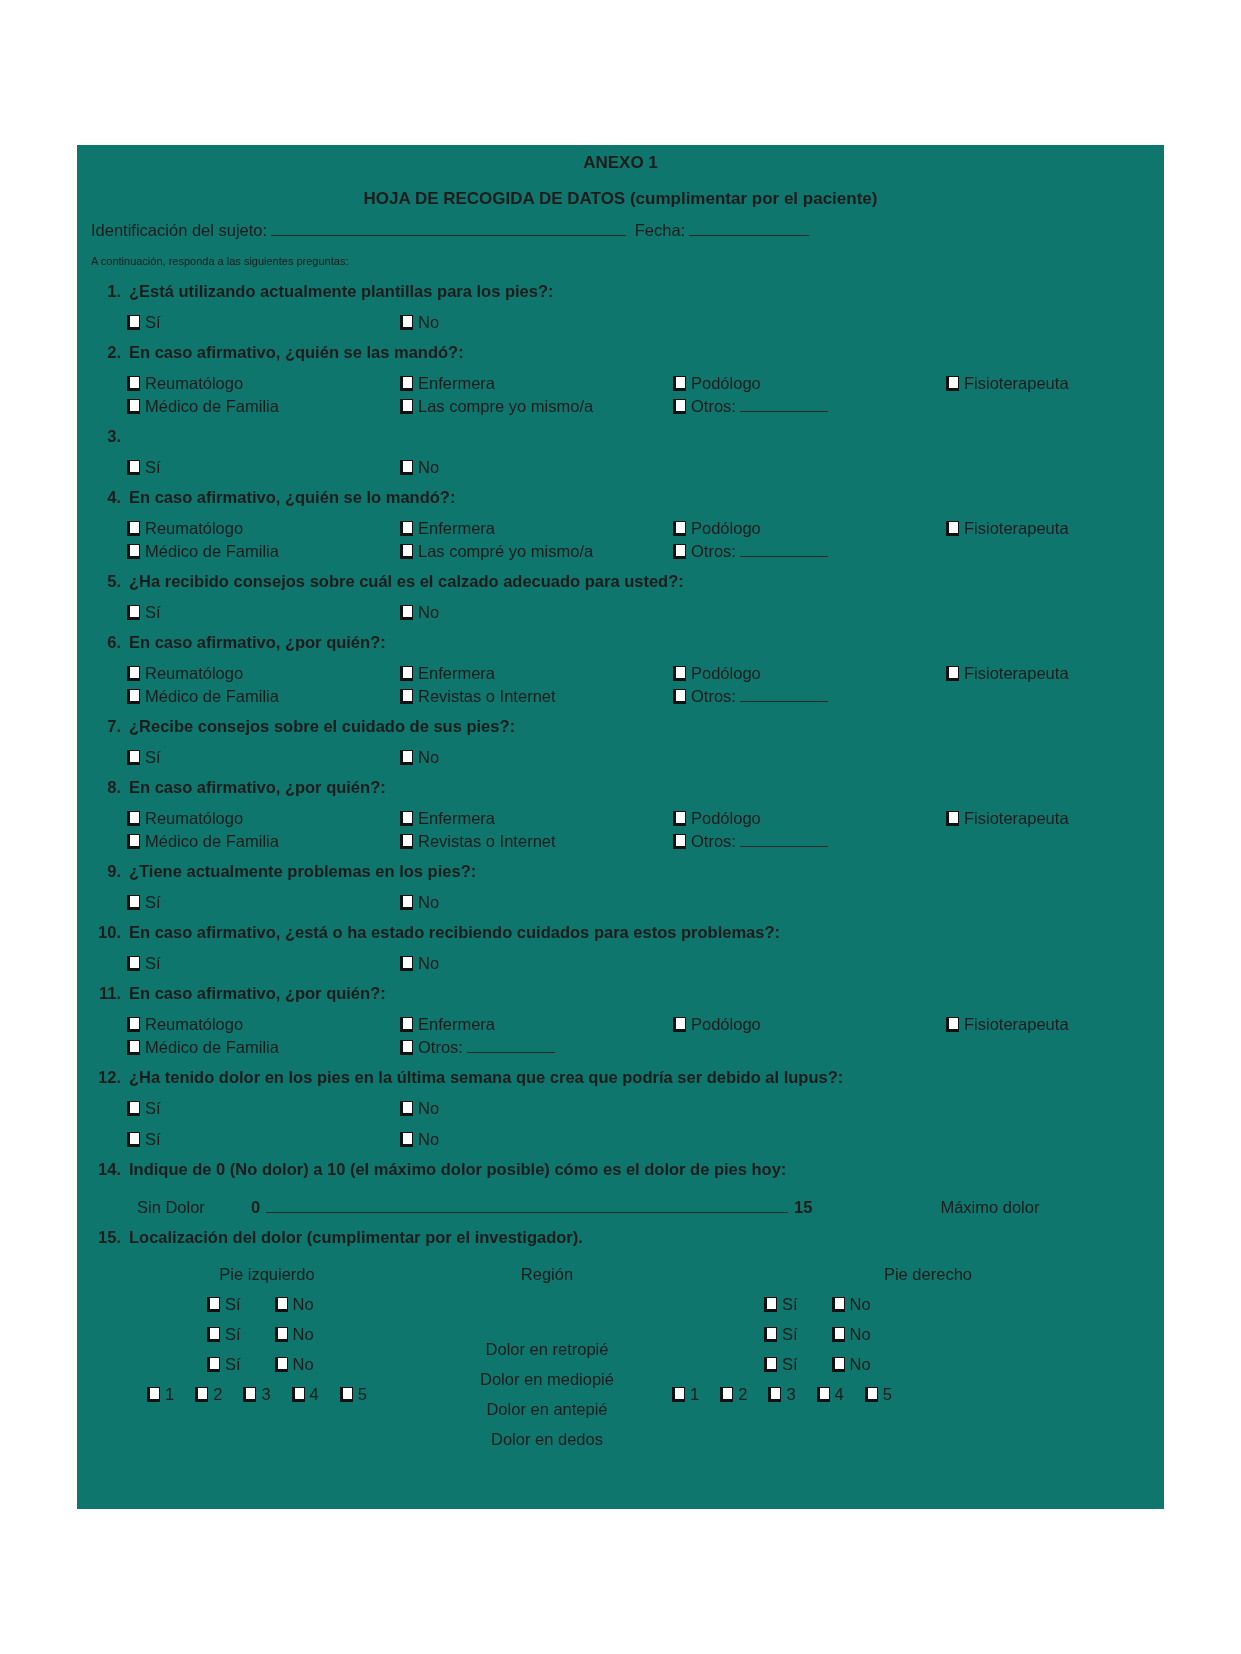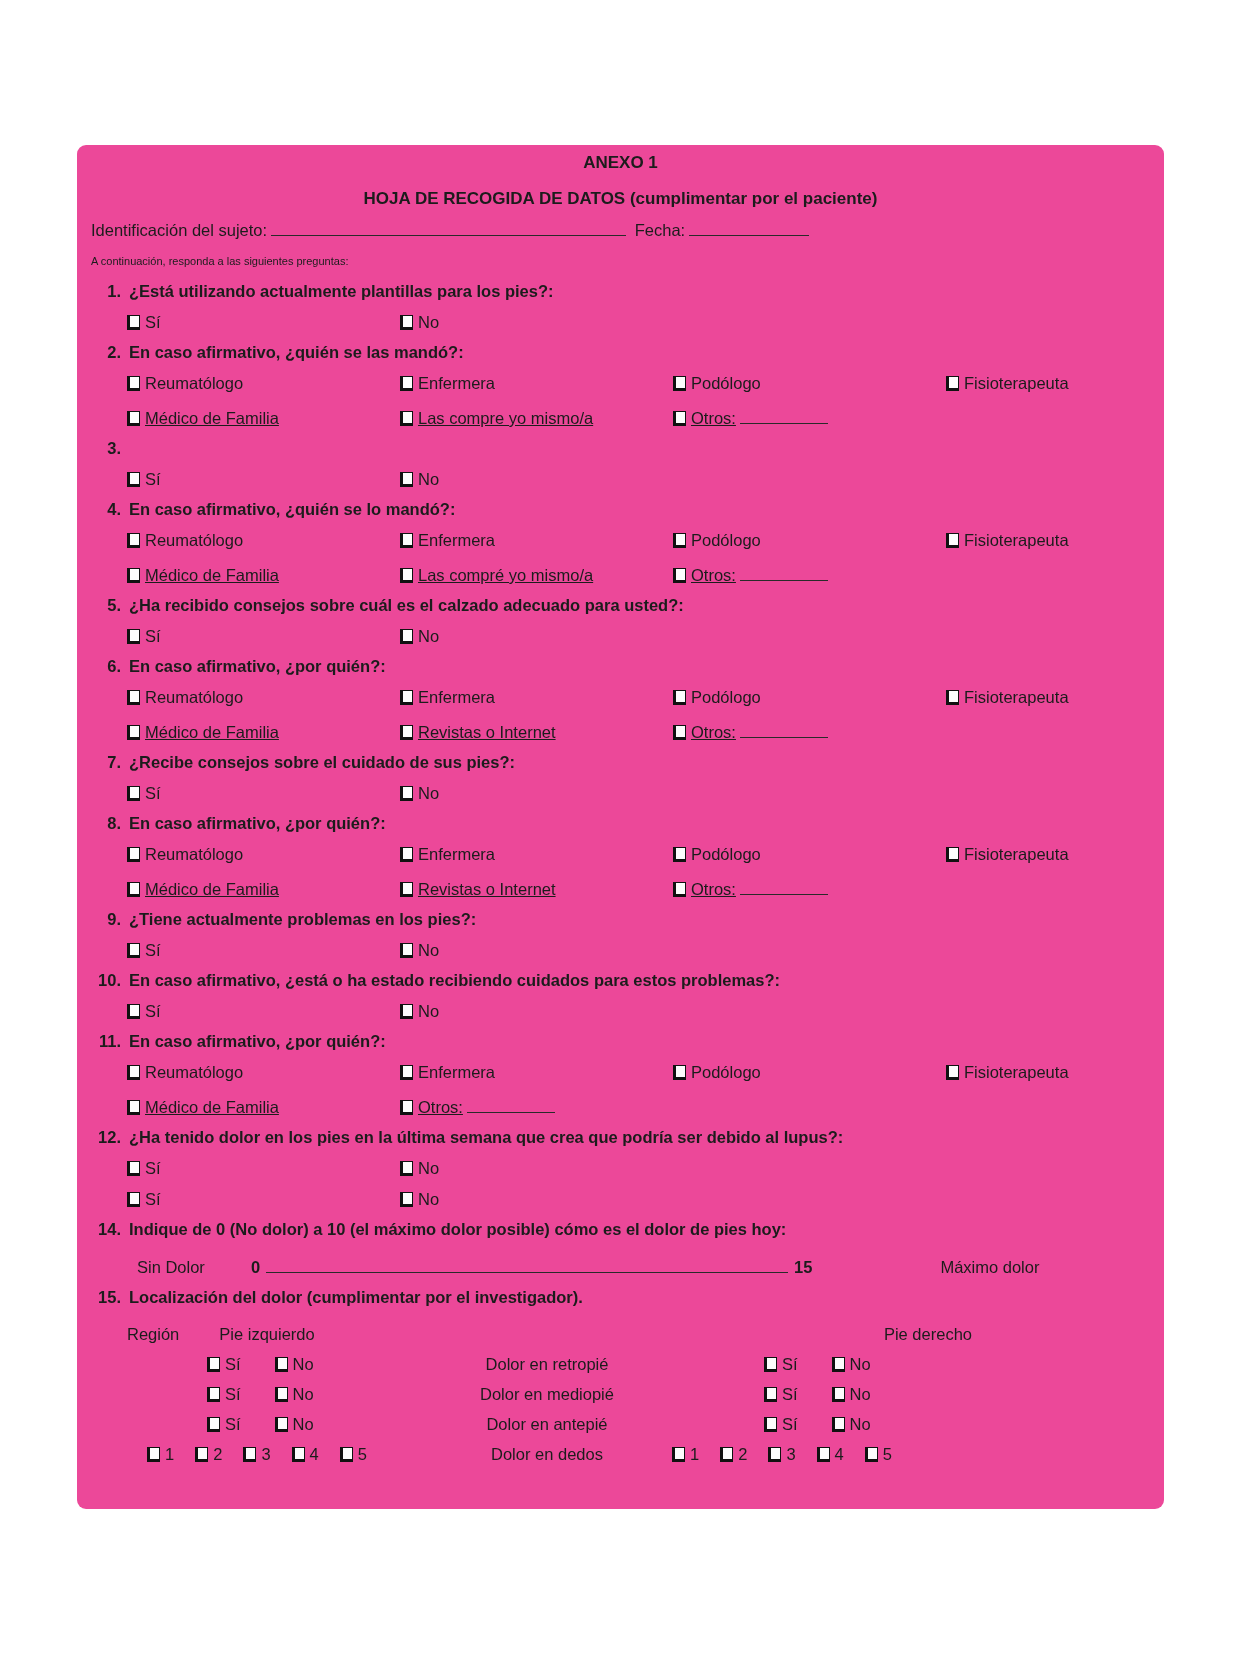--- a/index.html
+++ b/index.html
@@ -21,48 +21,48 @@
   .id-line { margin: 11px 0 0 14px; font-size: 16.5px; line-height: 20px; white-space: nowrap; }
   .intro { margin: 12px 0 0 14px; font-size: 11px; line-height: 19px; }
   .blank { display: inline-block; height: 14px; border-bottom: 1.5px solid #2a2a2a; vertical-align: baseline; }
   .blank-subject { width: 355px; margin-left: 4px; }
   .blank-date { width: 120px; margin-left: 4px; }
   .blank-otros { width: 88px; margin-left: 4px; }
   .q-line { display: flex; margin-top: 11px; font-size: 16.5px; line-height: 19px; }
   .q-num { width: 44px; text-align: right; font-weight: 700; flex: 0 0 auto; }
   .q-text { font-weight: 700; margin-left: 8px; }
   .opt-row { display: grid; grid-template-columns: 273px 273px 273px auto; margin: 12px 0 0 50px; font-size: 16.5px; line-height: 19px; }
-  .opt-row.second { margin-top: 16px; text-decoration: underline; }
+  .opt-row.second { margin-top: 4px; }
   .opt { white-space: nowrap; }
   .cb {
     display: inline-block; width: 13px; height: 15px; background: #fdfdfd;
     border-style: solid; border-color: #111;
     border-width: 1.5px 1.5px 3.5px 3.5px;
     vertical-align: -2px; margin-right: 5px;
   }
   .scale-row { margin: 18px 0 0 60px; font-size: 16.5px; line-height: 20px; white-space: nowrap; }
   .scale-zero, .scale-ten { font-weight: 700; }
   .scale-zero { margin-left: 46px; }
   .scale-line { display: inline-block; width: 522px; height: 14px; border-bottom: 1.5px solid #2a2a2a; margin: 0 6px; }
   .scale-max { margin-left: 128px; }
   .loc { margin: 18px 0 0 50px; width: 840px; font-size: 16.5px; }
   .loc-row { position: relative; height: 20px; margin-top: 10px; }
   .loc-head-left  { position: absolute; left: 0;    width: 280px; text-align: center; }
-  .loc-head-mid   { position: absolute; left: 0;    width: 840px; }
+  .loc-head-mid   { position: absolute; left: 0;    width: 840px; text-align: center; }
   .loc-head-right { position: absolute; left: 545px; width: 300px; text-align: right; }
   .pair-left  { position: absolute; left: 80px;  display: inline-flex; gap: 34px; white-space: nowrap; }
   .pair-right { position: absolute; left: 637px; display: inline-flex; gap: 34px; white-space: nowrap; }
-  .region-label { position: absolute; left: 0; width: 840px; text-align: center; }
+  .region-label { position: absolute; left: 0; width: 840px; text-align: center; margin-top: 45px; }
   .digits-left  { position: absolute; left: 20px;  display: inline-flex; gap: 21px; white-space: nowrap; }
   .digits-right { position: absolute; left: 545px; display: inline-flex; gap: 21px; white-space: nowrap; }
 </style>
 </head>
 <body>
 
-<div class="panel" style="background: #ec4899; border-radius: 9px;">
+<div class="panel" style="background: #0f766e;">
 
   <div class="t1">ANEXO 1</div>
   <div class="t2">HOJA DE RECOGIDA DE DATOS (cumplimentar por el paciente)</div>
 
   <div class="id-line">
     <span>Identificación del sujeto:</span><span class="blank blank-subject"></span>
     <span style="margin-left:4px;">Fecha:</span><span class="blank blank-date"></span>
   </div>
 
   <div class="intro">A continuación, responda a las siguientes preguntas:</div>

